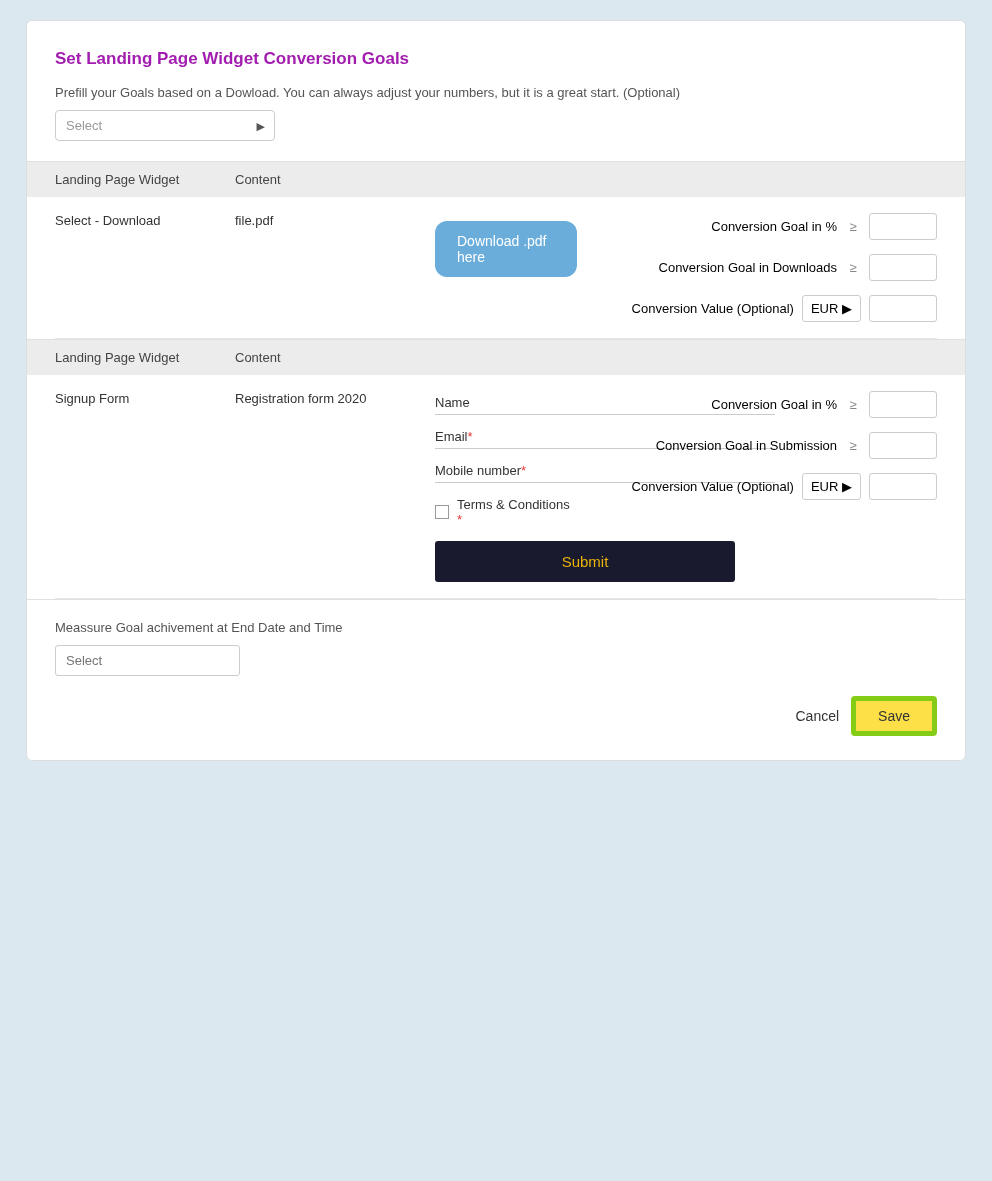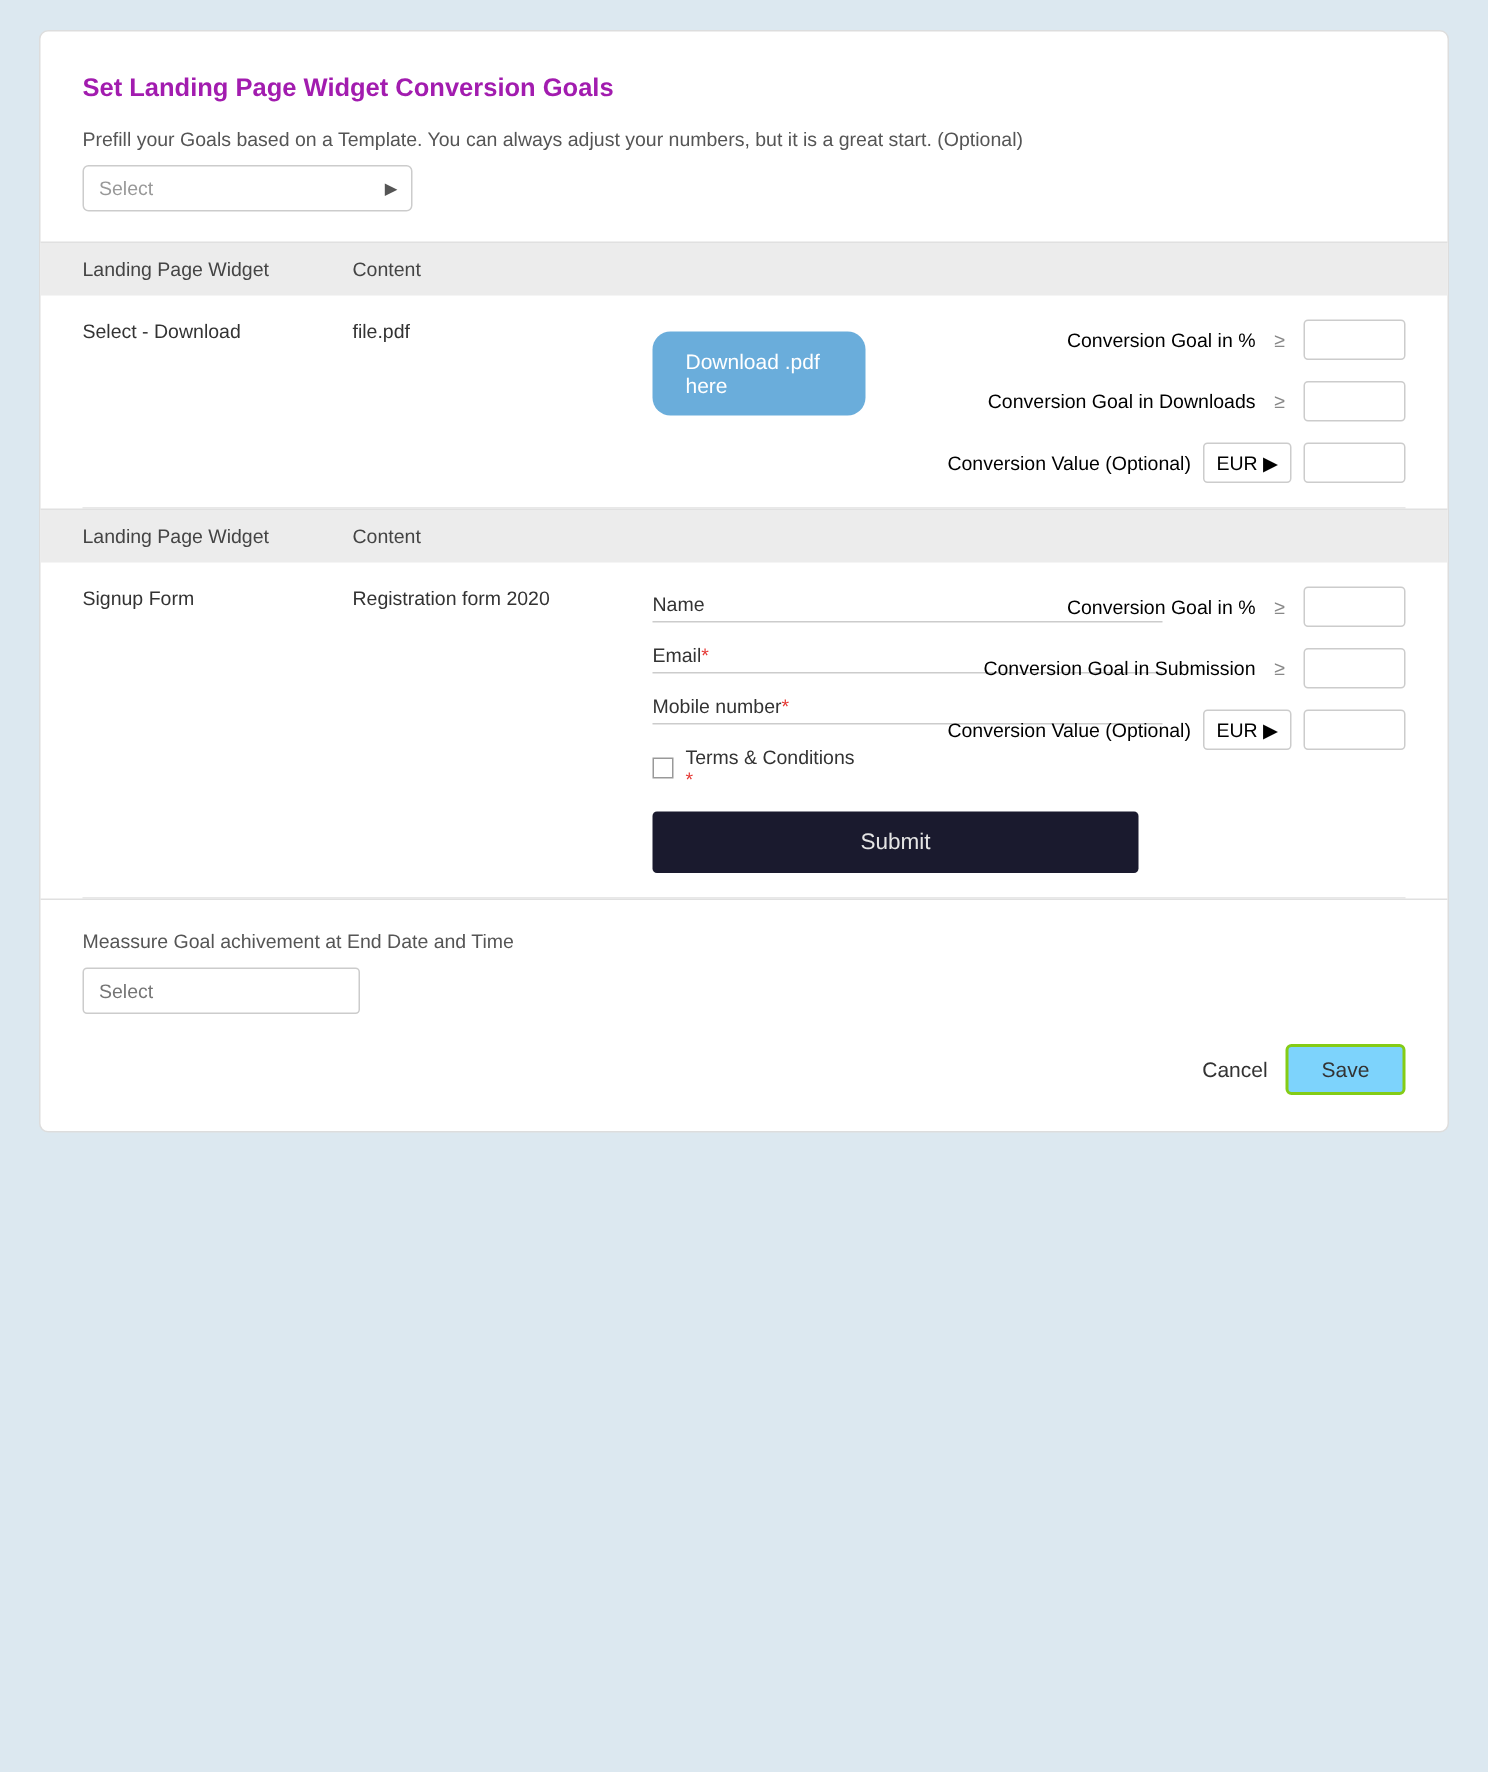--- a/index.html
+++ b/index.html
@@ -192,24 +192,24 @@
     }
     .form-checkbox-label {
       font-size: 13px;
       color: #333;
     }
     .form-checkbox-label .required {
       color: #e53935;
     }
     .form-submit-btn {
       display: block;
-      width: 324px;
+      width: 300px;
       padding: 12px 0;
       background: #1a1a2e;
-      color: #e5e5e5;
+      color: #eab308;
       border: none;
       border-radius: 3px;
       font-size: 15px;
       font-weight: 500;
       text-align: center;
       cursor: pointer;
     }
     
     .bottom-section {
       padding-top: 20px;
@@ -242,39 +242,39 @@
     .cancel-btn {
       background: none;
       border: none;
       font-size: 14px;
       color: #333;
       cursor: pointer;
       font-weight: 500;
     }
     .save-btn {
       padding: 7px 22px;
-      border: 2px solid #84cc16;
+      border: 5px solid #84cc16;
       border-radius: 4px;
-      background: #7dd3fc;
+      background: #fde047;
       font-size: 14px;
       font-weight: 500;
       color: #333;
       cursor: pointer;
     }
   </style>
 </head>
 <body>
 
 <div class="card">
 
   
   <div class="page-title">Set Landing Page Widget Conversion Goals</div>
 
   
-  <div class="prefill-desc">Prefill your Goals based on a Template. You can always adjust your numbers, but it is a great start. (Optional)</div>
+  <div class="prefill-desc">Prefill your Goals based on a Dowload. You can always adjust your numbers, but it is a great start. (Optional)</div>
 
   
   <div class="select-wrapper">
     <select>
       <option value="">Select</option>
     </select>
     <span class="select-arrow">▶</span>
   </div>
 
   <hr class="section-divider">

